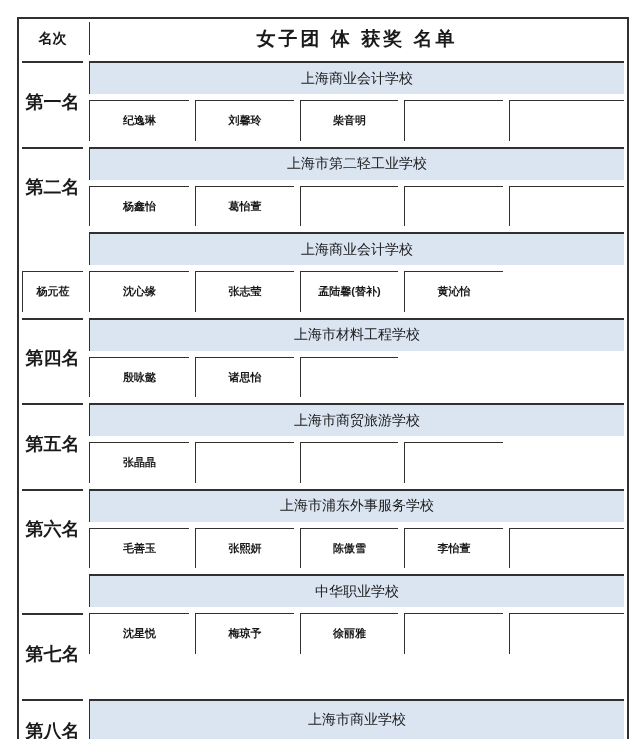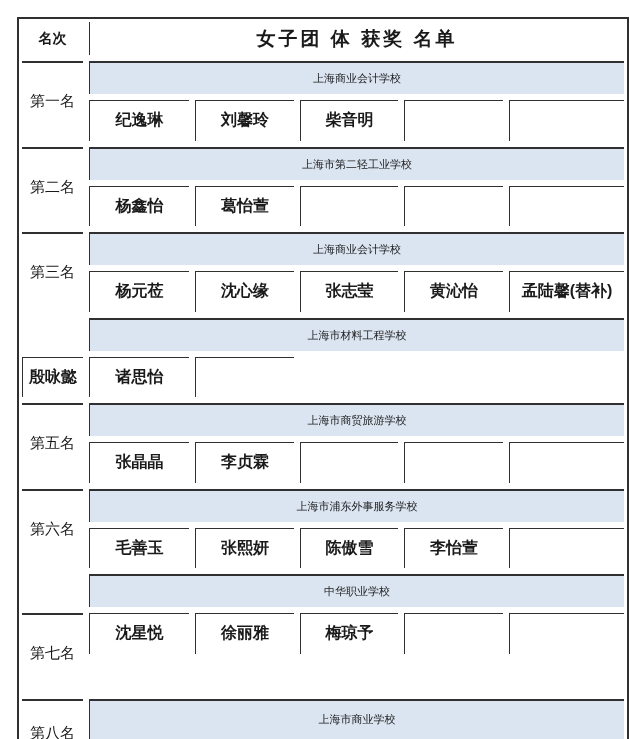--- a/index.html
+++ b/index.html
@@ -20,44 +20,44 @@
     position:absolute; left:8px; top:8px;
     width:612px;
     display:grid;
     grid-template-columns:67px 106px 105px 104px 105px 1fr;
     grid-template-rows:39px repeat(8, 39px 46.5px);
     border:2px solid var(--line);
     background:#ffffff;
   }
   .cell{
     display:flex; align-items:center; justify-content:center;
-    font-size:16px;
+    font-size:11px;
     white-space:nowrap;
     overflow:hidden;
   }
   
   .hdr-rank{ font-weight:700; font-size:14px; }
   .title{
     grid-column:2 / 7;
     border-left:1.5px solid var(--line);
     font-weight:700; font-size:19px; letter-spacing:3px;text-align:center;
   }
   
   .rank{
     grid-column:1; grid-row:span 2;
     border-top:2px solid var(--line);
-    font-weight:400; font-size:15px;
+    font-weight:700; font-size:18px;
   }
   
   .school{
     grid-column:2 / 7;
     border-left:1.5px solid var(--line);
     border-top:2px solid var(--line);
     background:var(--blue);
-    font-size:11px;
+    font-size:14px;
   }
   
   .member{
     border-left:1.5px solid var(--line);
     border-top:1.5px solid var(--line);
     font-weight:700;
   }
 </style>
 </head>
 <body>
@@ -76,54 +76,53 @@
   <div class="cell member"></div>
 
   <div class="cell rank">第二名</div>
   <div class="cell school">上海市第二轻工业学校</div>
   <div class="cell member">杨鑫怡</div>
   <div class="cell member">葛怡萱</div>
   <div class="cell member"></div>
   <div class="cell member"></div>
   <div class="cell member"></div>
 
-  <div class="cell rank">第三名</div>
   <div class="cell school">上海商业会计学校</div>
   <div class="cell member">杨元莅</div>
   <div class="cell member">沈心缘</div>
   <div class="cell member">张志莹</div>
+  <div class="cell member">孟陆馨(替补)</div>
   <div class="cell member">黄沁怡</div>
-  <div class="cell member">孟陆馨(替补)</div>
 
+  <div class="cell rank">第四名</div>
   <div class="cell school">上海市材料工程学校</div>
   <div class="cell member">殷咏懿</div>
   <div class="cell member">诸思怡</div>
   <div class="cell member"></div>
 
   <div class="cell rank">第五名</div>
   <div class="cell school">上海市商贸旅游学校</div>
   <div class="cell member">张晶晶</div>
-  <div class="cell member">李贞霖</div>
   <div class="cell member"></div>
   <div class="cell member"></div>
   <div class="cell member"></div>
 
   <div class="cell rank">第六名</div>
   <div class="cell school">上海市浦东外事服务学校</div>
   <div class="cell member">毛善玉</div>
   <div class="cell member">张熙妍</div>
   <div class="cell member">陈傲雪</div>
   <div class="cell member">李怡萱</div>
   <div class="cell member"></div>
 
   <div class="cell school">中华职业学校</div>
   <div class="cell rank">第七名</div>
   <div class="cell member">沈星悦</div>
+  <div class="cell member">梅琼予</div>
   <div class="cell member">徐丽雅</div>
-  <div class="cell member">梅琼予</div>
   <div class="cell member"></div>
   <div class="cell member"></div>
 
   <div class="cell rank">第八名</div>
   <div class="cell school">上海市商业学校</div>
   <div class="cell member">支文萱</div>
   <div class="cell member">侯紫语</div>
   <div class="cell member"></div>
   <div class="cell member"></div>
   <div class="cell member"></div>

